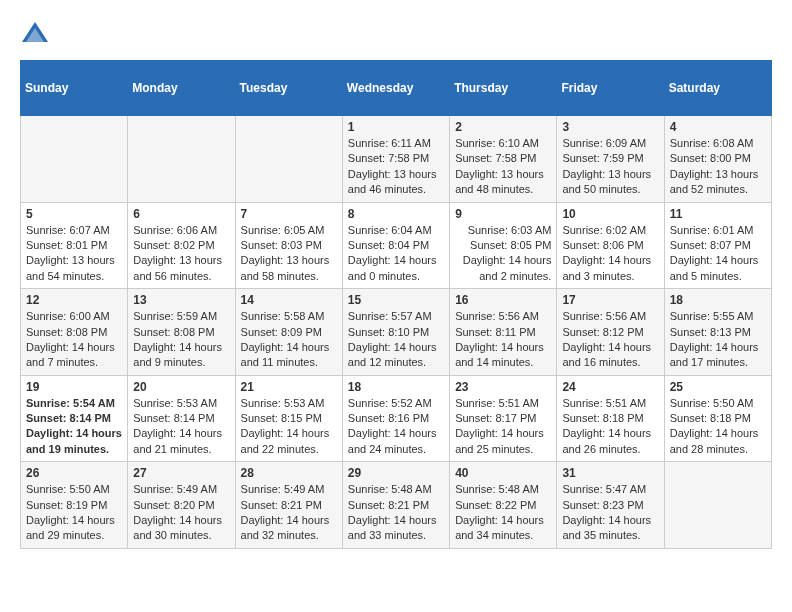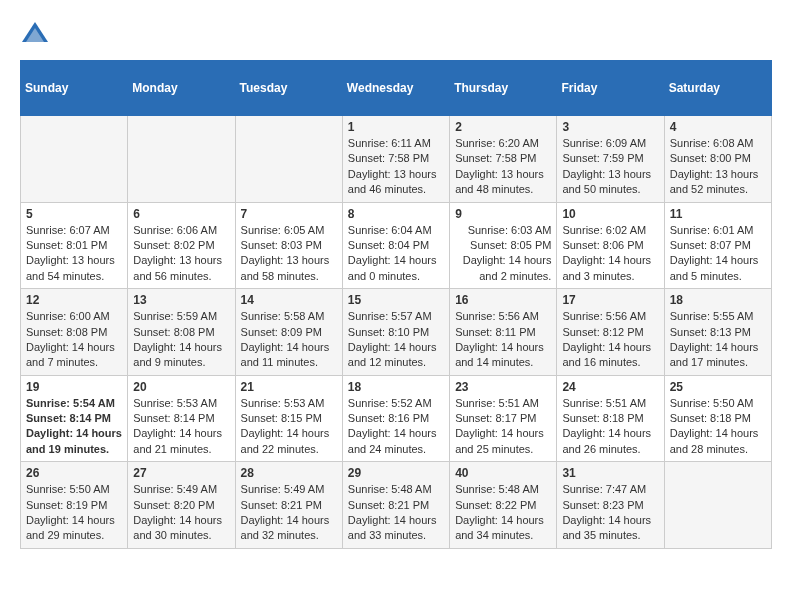--- a/index.html
+++ b/index.html
@@ -130,21 +130,21 @@
         <td></td>
         <td>
           <div class="day-num">1</div>
           <div class="day-info" style="white-space: pre-line;">Sunrise: 6:11 AM
 Sunset: 7:58 PM
 Daylight: 13 hours
 and 46 minutes.</div>
         </td>
         <td>
           <div class="day-num">2</div>
-          <div class="day-info" style="white-space: pre-line;">Sunrise: 6:20 AM
+          <div class="day-info" style="white-space: pre-line;">Sunrise: 6:10 AM
 Sunset: 7:58 PM
 Daylight: 13 hours
 and 48 minutes.</div>
         </td>
         <td>
           <div class="day-num">3</div>
           <div class="day-info" style="white-space: pre-line;">Sunrise: 6:09 AM
 Sunset: 7:59 PM
 Daylight: 13 hours
 and 50 minutes.</div>
@@ -341,21 +341,21 @@
         </td>
         <td>
           <div class="day-num">40</div>
           <div class="day-info" style="white-space: pre-line;">Sunrise: 5:48 AM
 Sunset: 8:22 PM
 Daylight: 14 hours
 and 34 minutes.</div>
         </td>
         <td>
           <div class="day-num">31</div>
-          <div class="day-info" style="white-space: pre-line;">Sunrise: 7:47 AM
+          <div class="day-info" style="white-space: pre-line;">Sunrise: 5:47 AM
 Sunset: 8:23 PM
 Daylight: 14 hours
 and 35 minutes.</div>
         </td>
         <td></td>
       </tr>
     </tbody>
 </table>
 
 </body></html>

